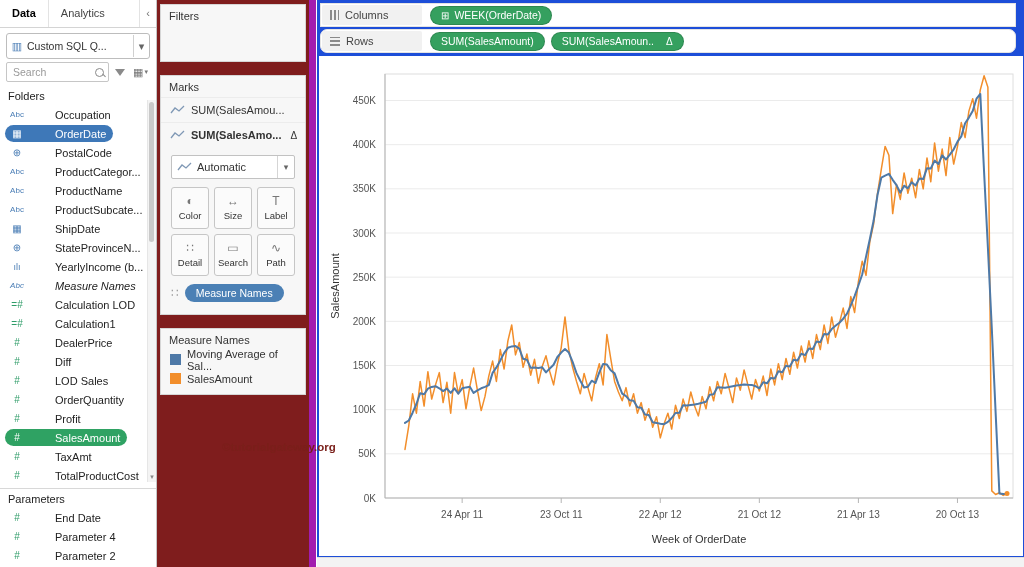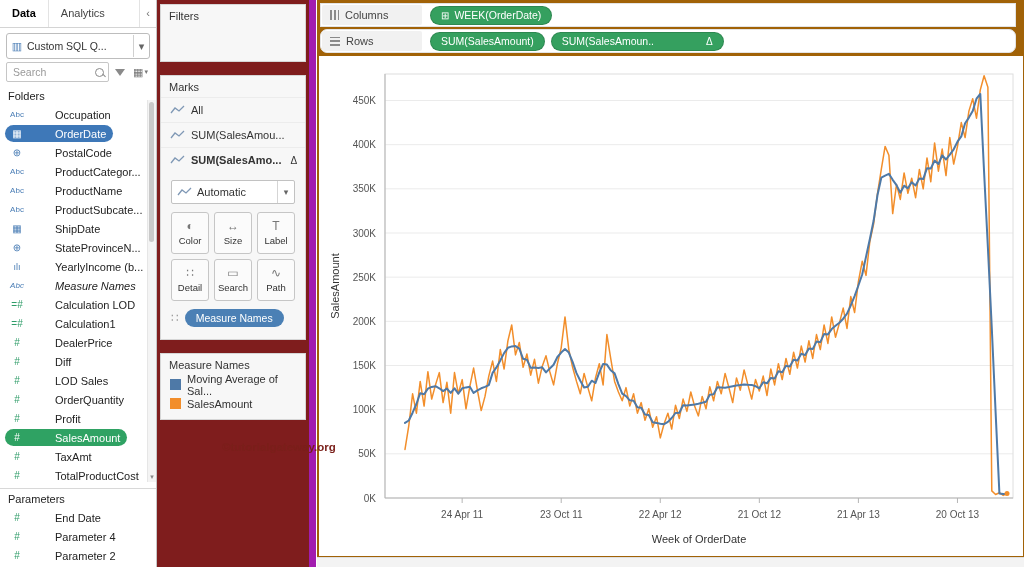--- a/index.html
+++ b/index.html
@@ -68,21 +68,21 @@
   .blabel{font-size:9.5px;color:#333;}
   .mpillrow{display:flex;align-items:center;gap:6px;margin:6px 10px 10px;}
   .dots{color:#999;font-size:12px;}
   .bluepill{height:18px;display:inline-flex;align-items:center;padding:0 11px;border-radius:9px;
             color:#fff;font-size:10.5px;}
   .card.legend{margin-top:13px;padding-bottom:6px;}
   .lrow{display:flex;align-items:center;gap:6px;height:19px;padding:0 9px;}
   .swatch{width:11px;height:11px;flex:none;}
 
   
-  .main{position:absolute;left:317px;top:0;right:0;height:567px;background:#a16207;}
+  .main{position:absolute;left:317px;top:0;right:0;height:567px;background:#1d4ed8;}
   .shelfrow{position:absolute;left:3px;right:8px;height:24px;display:flex;align-items:center;
             border:1px solid #e4e4e4;background:#fff;box-sizing:border-box;}
   .shelfrow.r1{top:3px;}
   .shelfrow.r2{top:29px;border-radius:7px;}
   .shelflabel{display:flex;align-items:center;gap:6px;width:100px;height:20px;background:#f1f1f1;
               border-radius:2px;padding-left:8px;box-sizing:border-box;margin:1px 8px 1px 1px;color:#444;flex:none;}
   .colicon{width:9px;height:10px;background:repeating-linear-gradient(90deg,#8a8a8a 0 2px,transparent 2px 4px);}
   .rowicon{width:10px;height:9px;background:repeating-linear-gradient(0deg,#8a8a8a 0 2px,transparent 2px 4px);}
   .pillarea{display:flex;align-items:center;}
   .pill{display:inline-flex;align-items:center;height:19px;padding:0 10px;border-radius:10px;color:#fff;
@@ -280,26 +280,20 @@
     <div class="card filters">
       <div class="card-title">Filters</div>
     </div>
     <div class="card marks">
       <div class="card-title">Marks</div>
       <div>
           <div class="mrow">
             <svg class="mico" width="15" height="10" viewBox="0 0 15 10">
               <polyline points="1,8 5,3 9,6 14,1" fill="none" stroke="#7f98b5" stroke-width="1.3"></polyline>
             </svg>
-            <span class="mlabel">All</span>
-          </div>
-          <div class="mrow">
-            <svg class="mico" width="15" height="10" viewBox="0 0 15 10">
-              <polyline points="1,8 5,3 9,6 14,1" fill="none" stroke="#7f98b5" stroke-width="1.3"></polyline>
-            </svg>
             <span class="mlabel">SUM(SalesAmou...</span>
           </div>
           <div class="mrow bold">
             <svg class="mico" width="15" height="10" viewBox="0 0 15 10">
               <polyline points="1,8 5,3 9,6 14,1" fill="none" stroke="#7f98b5" stroke-width="1.3"></polyline>
             </svg>
             <span class="mlabel">SUM(SalesAmo...</span>
             <span class="msfx">Δ</span>
           </div>
         </div>
@@ -371,21 +365,21 @@
     </div>
     <div class="shelfrow r2">
       <div class="shelflabel">
         <span class="rowicon"></span>
         <span>Rows</span>
       </div>
       <div class="pillarea">
           <span class="pill" style="background: rgb(53, 160, 95);">
             <span class="ptext">SUM(SalesAmount)</span>
           </span>
-          <span class="pill" style="background: rgb(53, 160, 95); gap: 40px;">
+          <span class="pill" style="background: rgb(53, 160, 95);">
             <span class="ptext">SUM(SalesAmoun..</span>
             <span class="psfx">Δ</span>
           </span>
         </div>
     </div>
     <svg class="chart" width="704" height="500" viewBox="0 0 704 500">
         <text x="57" y="445.5" text-anchor="end" font-size="10" fill="#555">0K</text>
         <line x1="66" x2="694" y1="397.8333333333333" y2="397.8333333333333" stroke="#ebebeb"></line>
         <text x="57" y="401.3333333333333" text-anchor="end" font-size="10" fill="#555">50K</text>
         <line x1="66" x2="694" y1="353.66666666666663" y2="353.66666666666663" stroke="#ebebeb"></line>

